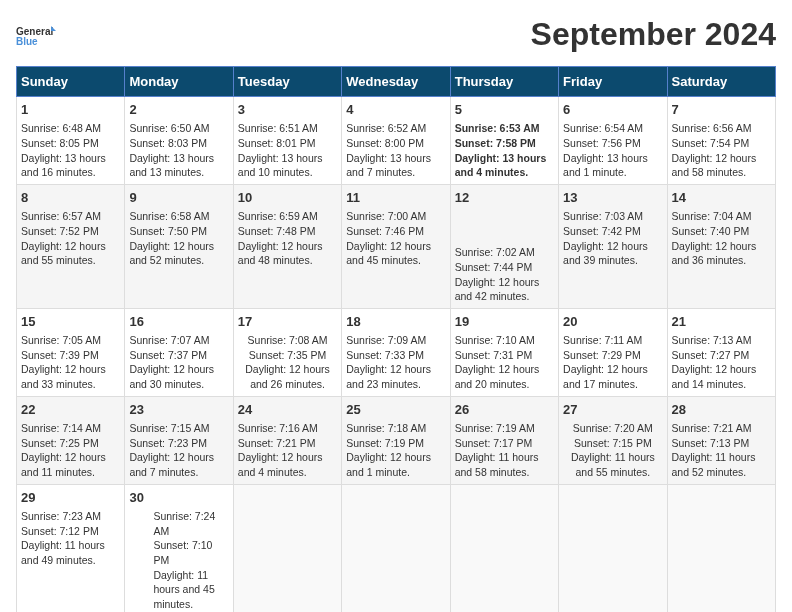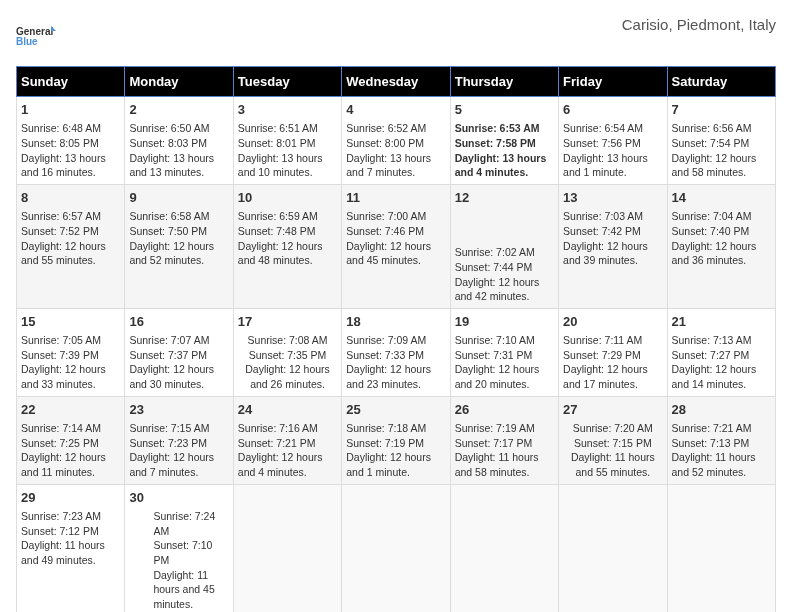--- a/index.html
+++ b/index.html
@@ -32,21 +32,21 @@
     .location-title {
       font-size: 15px;
       color: #555;
     }
     table {
       width: 100%;
       border-collapse: collapse;
       font-size: 11px;
     }
     thead tr th {
-      background-color: #000000;
+      background-color: #0c4a6e;
       color: #fff;
       padding: 7px 4px;
       text-align: left;
       font-size: 13px;
       font-weight: bold;
       border: 1px solid #5580cc;
     }
     tbody tr td {
       vertical-align: top;
       padding: 4px 4px;
@@ -79,21 +79,21 @@
 
 <div class="header">
   <div class="logo">
   <svg width="40" height="40" viewBox="0 0 80 50">
     <text x="0" y="22" font-size="20" font-weight="bold" font-family="Arial" fill="#333">General</text>
     <text x="0" y="42" font-size="20" font-weight="bold" font-family="Arial" fill="#4a90d9">Blue</text>
     <polygon points="70,5 80,15 70,15" fill="#4a90d9"></polygon>
   </svg>
 </div>
   <div class="title-block">
-    <div class="location-title">Carisio, Piedmont, Italy</div>
+    <div class="month-title">September 2024</div>
   </div>
 </div>
 
 <table>
   <thead>
     <tr>
     <th>Sunday</th>
         <th>Monday</th>
         <th>Tuesday</th>
         <th>Wednesday</th>

